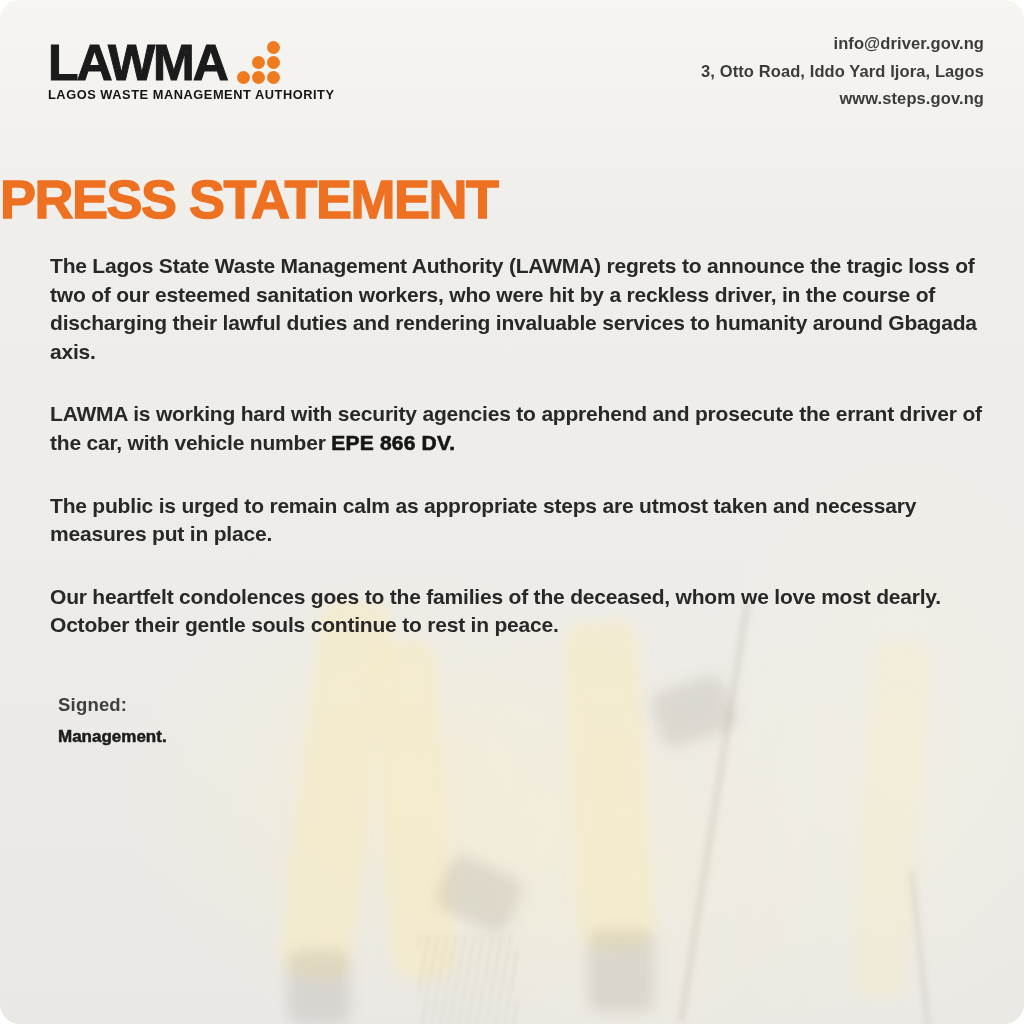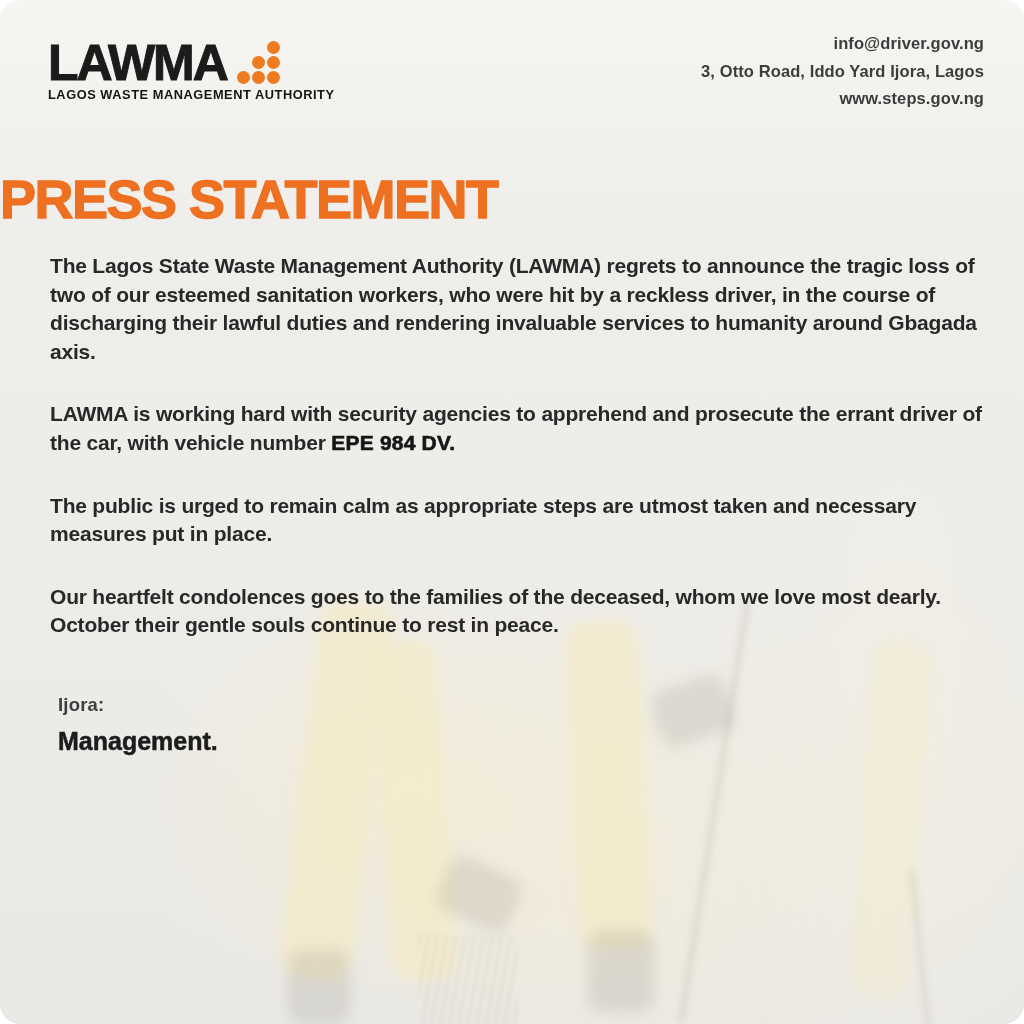--- a/index.html
+++ b/index.html
@@ -102,21 +102,21 @@
 
   .signature { margin-top: 54px; padding-left: 8px; }
   .sig-label {
     font-size: 18.5px;
     font-weight: bold;
     color: #3f3f3f;
     letter-spacing: 0.2px;
   }
   .sig-name {
     margin-top: 11px;
-    font-size: 25px;
+    font-size: 17px;
     font-weight: bold;
     color: #1c1c1c;
     -webkit-text-stroke: 0.5px #1c1c1c;
   }
 </style>
 </head>
 <body>
 
 <div class="page">
 
@@ -158,23 +158,23 @@
   <div class="contact">
     <div>info@driver.gov.ng</div>
     <div>3, Otto Road, Iddo Yard Ijora, Lagos</div>
     <div>www.steps.gov.ng</div>
   </div>
 
   <h1 class="title">PRESS STATEMENT</h1>
 
   <div class="content">
     <p><span>The Lagos State Waste Management Authority (LAWMA) regrets to announce the tragic loss of two of our esteemed sanitation workers, who were hit by a reckless driver, in the course of discharging their lawful duties and rendering invaluable services to humanity around Gbagada axis.</span></p>
-    <p><span>LAWMA is working hard with security agencies to apprehend and prosecute the errant driver of the car, with vehicle number </span><b>EPE 984 DV.</b></p>
+    <p><span>LAWMA is working hard with security agencies to apprehend and prosecute the errant driver of the car, with vehicle number </span><b>EPE 866 DV.</b></p>
     <p><span>The public is urged to remain calm as appropriate steps are utmost taken and necessary measures put in place.</span></p>
     <p><span>Our heartfelt condolences goes to the families of the deceased, whom we love most dearly. October their gentle souls continue to rest in peace.</span></p>
 
     <div class="signature">
-      <div class="sig-label">Ijora:</div>
+      <div class="sig-label">Signed:</div>
       <div class="sig-name">Management.</div>
     </div>
   </div>
 
 </div>
 
 </body></html>

